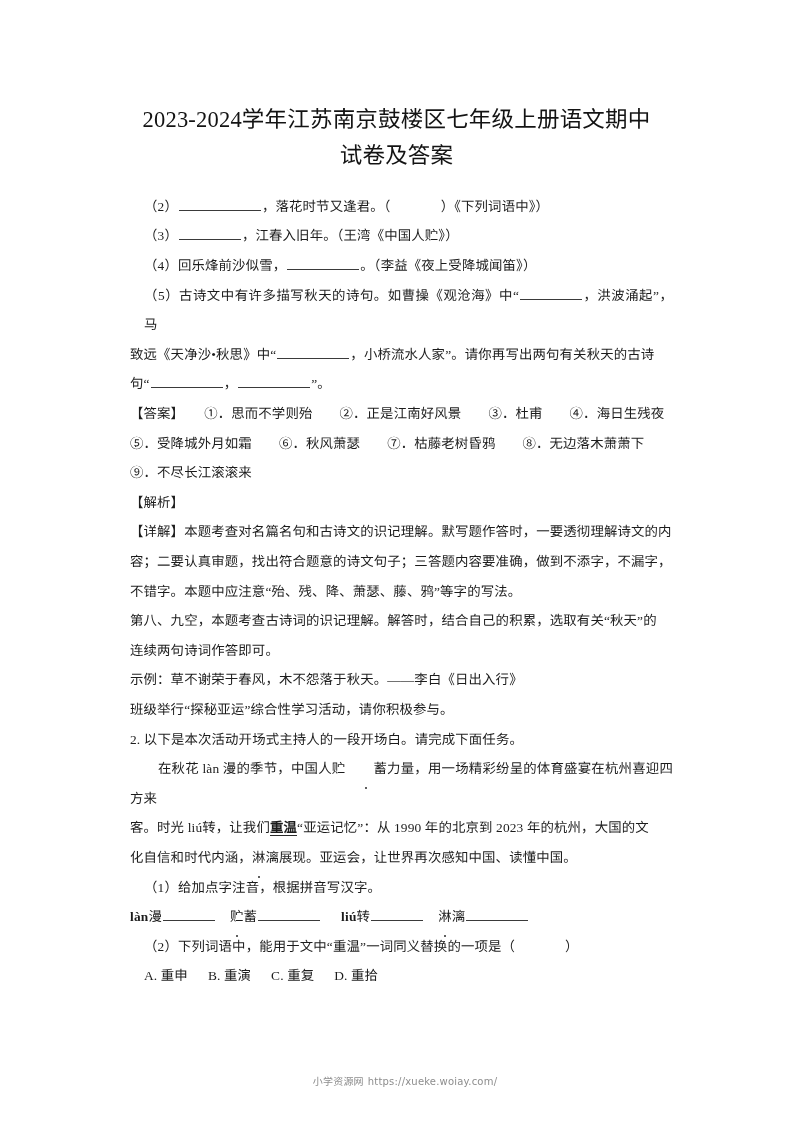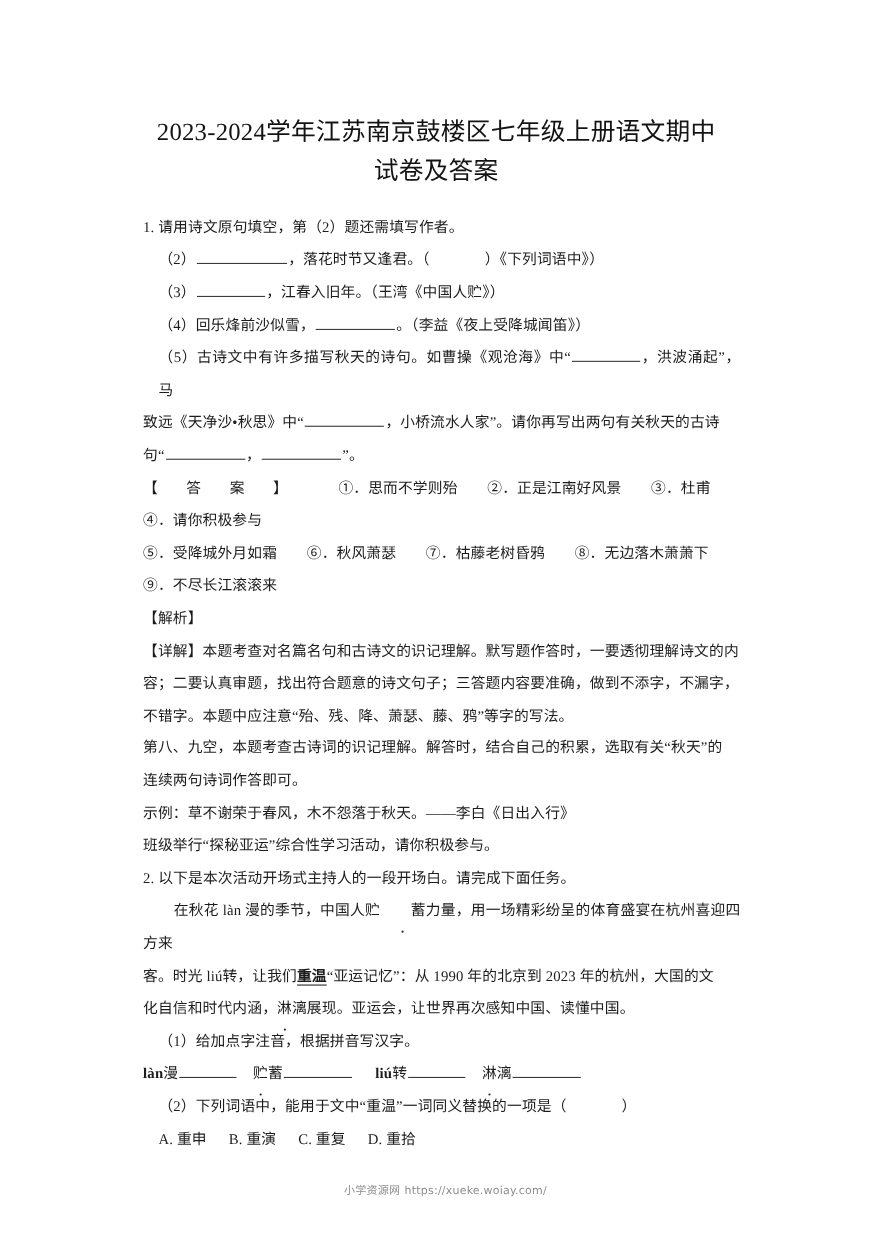--- a/index.html
+++ b/index.html
@@ -109,21 +109,20 @@
 </style>
 </head>
 <body>
 
 <div class="page">
 
   <h1 class="doc-title">2023-2024学年江苏南京鼓楼区七年级上册语文期中试卷及答案</h1>
 
   <div class="body-area">
 
-    <p class="line">1.  请用诗文原句填空，第（2）题还需填写作者。</p>
 
 
     <p class="line indent-1">
       <span>（2）</span><span class="blank b-xl"></span><span>，落花时节又逢君。（</span><span class="b-paren"></span><span>）《下列词语中》）</span>
     </p>
 
     <p class="line indent-1">
       <span>（3）</span><span class="blank b-md"></span><span>，江春入旧年。（王湾《中国人贮》）</span>
     </p>
 
@@ -135,21 +134,21 @@
       <span>（5）古诗文中有许多描写秋天的诗句。如曹操《观沧海》中“</span><span class="blank b-md"></span><span>，洪波涌起”，马</span>
     </p>
     <p class="line">
       <span>致远《天净沙•秋思》中“</span><span class="blank b-lg"></span><span>，小桥流水人家”。请你再写出两句有关秋天的古诗</span>
     </p>
     <p class="line">
       <span>句“</span><span class="blank b-lg"></span><span>，</span><span class="blank b-lg"></span><span>”。</span>
     </p>
 
     <p class="line">
-      <span>【答案】</span><span class="sp-3"></span><span class="ans-item">①．思而不学则殆</span><span class="sp-4"></span><span class="ans-item">②．正是江南好风景</span><span class="sp-4"></span><span class="ans-item">③．杜甫</span><span class="sp-4"></span><span class="ans-item">④．请你积极参与</span>
+      <span>【答案】</span><span class="sp-3"></span><span class="ans-item">①．思而不学则殆</span><span class="sp-4"></span><span class="ans-item">②．正是江南好风景</span><span class="sp-4"></span><span class="ans-item">③．杜甫</span><span class="sp-4"></span><span class="ans-item">④．海日生残夜</span>
     </p>
     <p class="line">
       <span class="ans-item">⑤．受降城外月如霜</span><span class="sp-4"></span><span class="ans-item">⑥．秋风萧瑟</span><span class="sp-4"></span><span class="ans-item">⑦．枯藤老树昏鸦</span><span class="sp-4"></span><span class="ans-item">⑧．无边落木萧萧下</span>
     </p>
     <p class="line">
       <span class="ans-item">⑨．不尽长江滚滚来</span>
     </p>
 
     <p class="line">【解析】</p>
     <p class="line">

